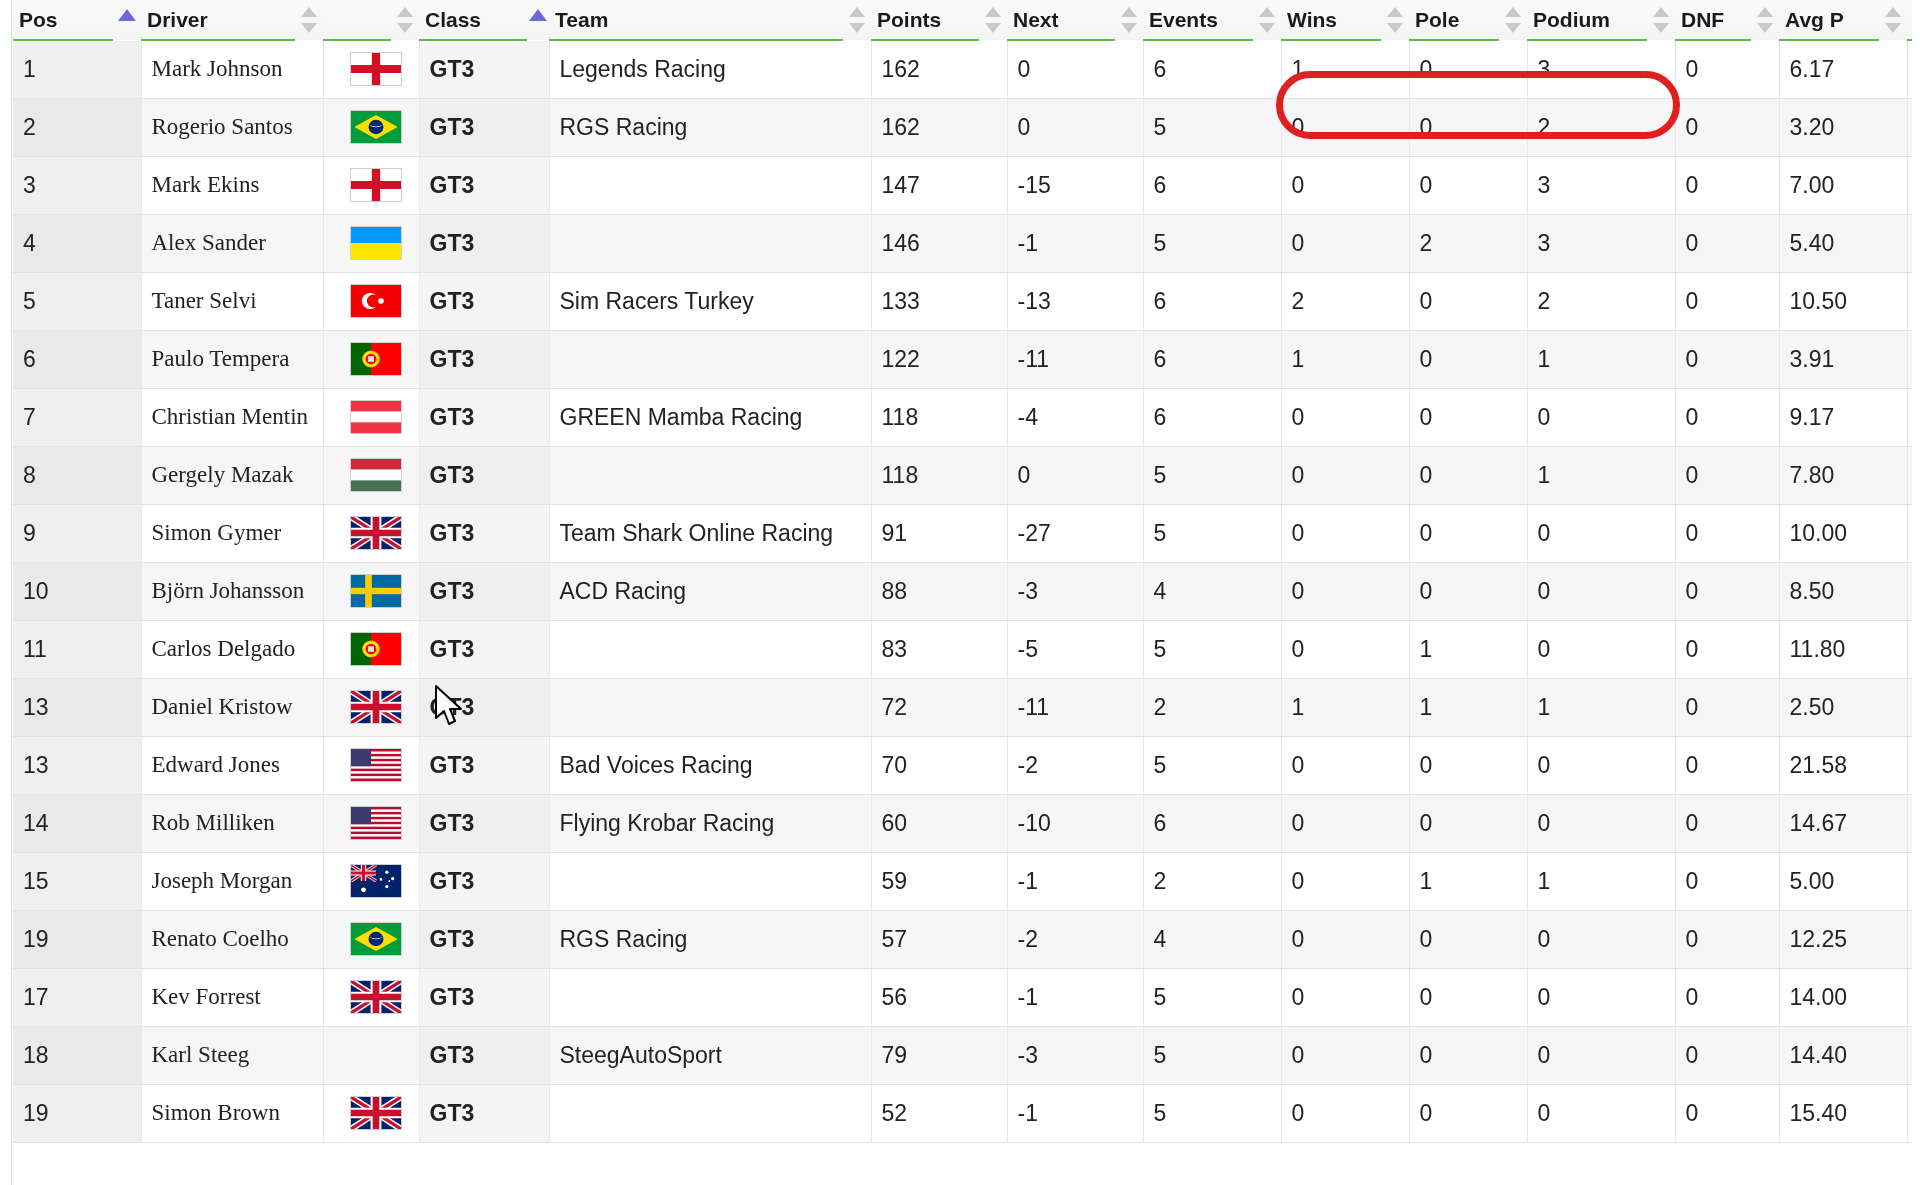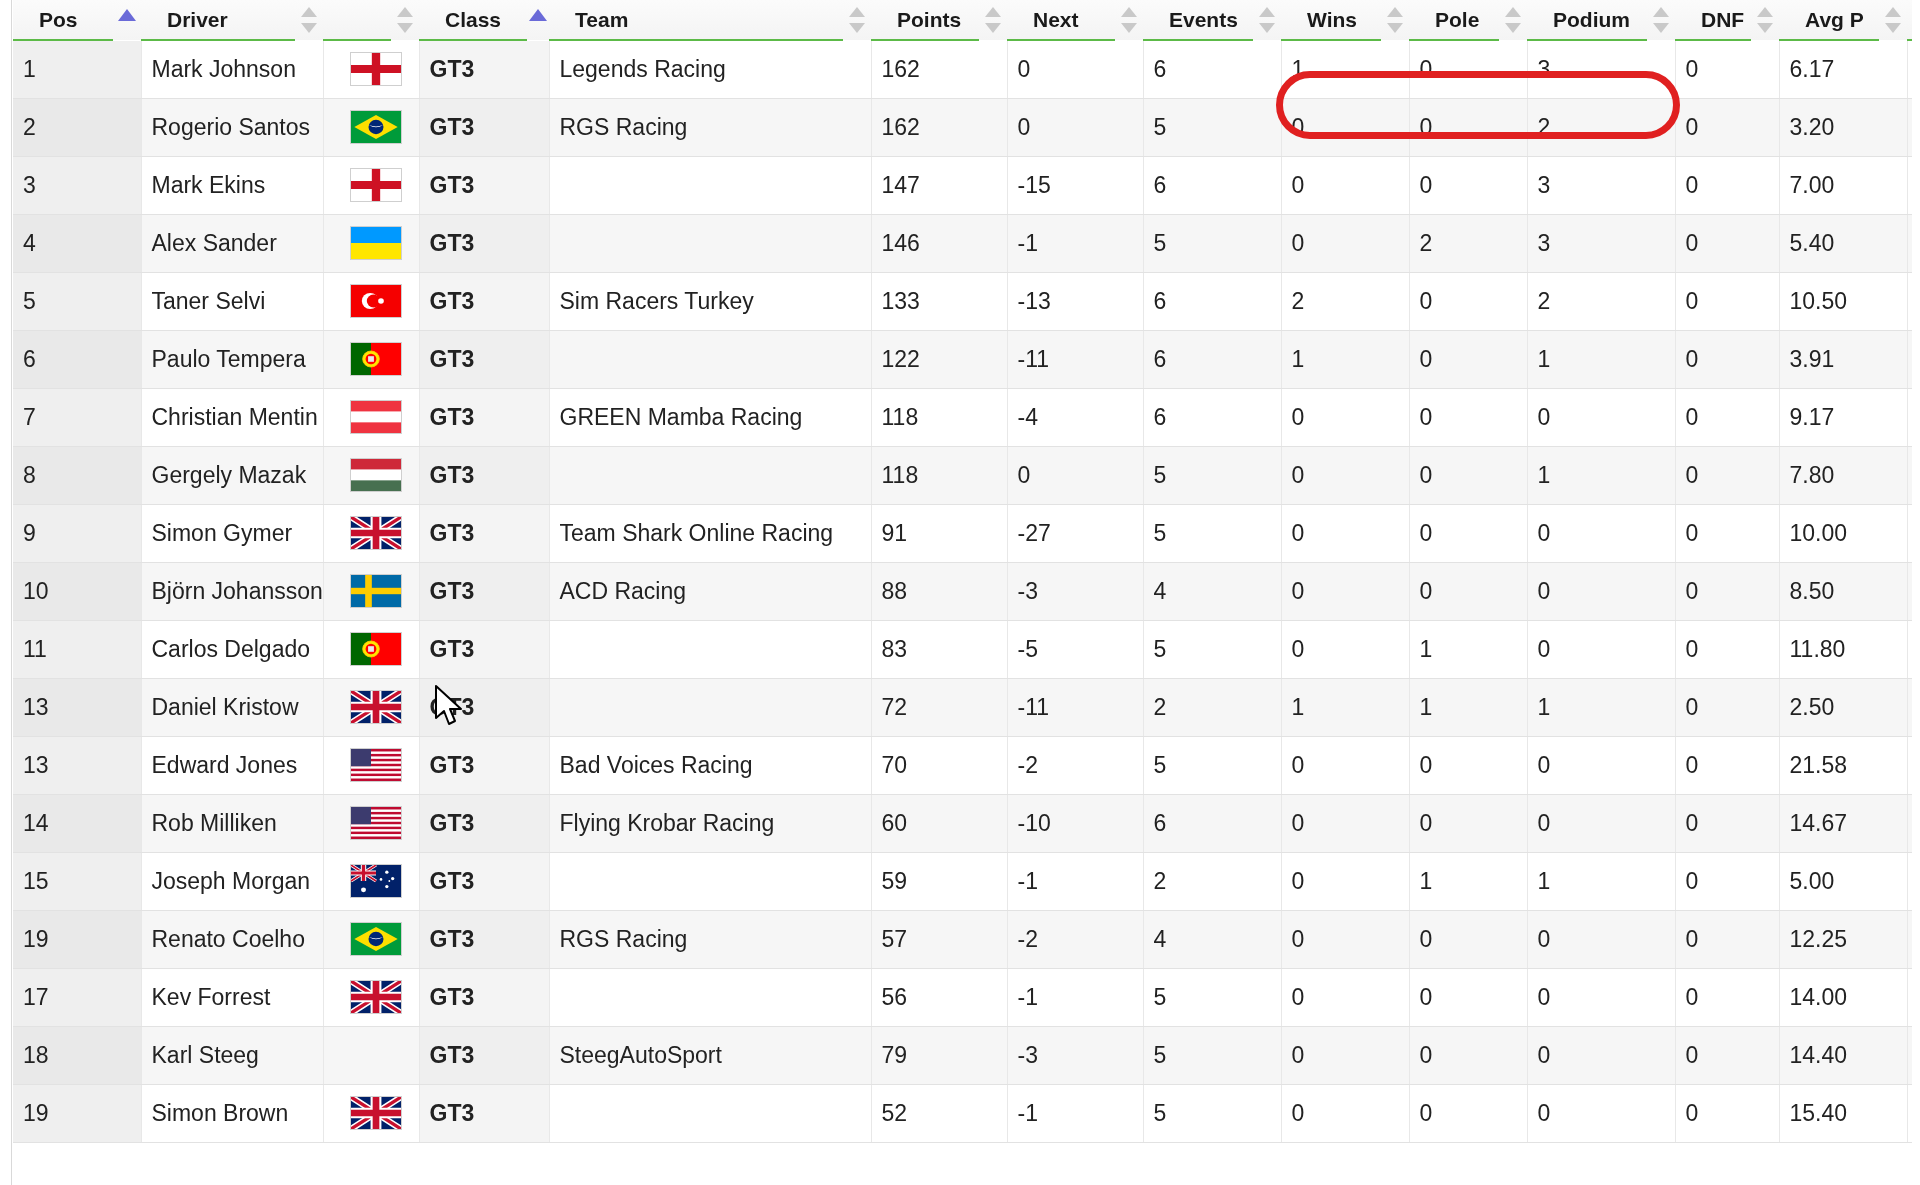--- a/index.html
+++ b/index.html
@@ -52,21 +52,21 @@
   table.standings {
     width: 1907px;
     border-collapse: collapse;
     table-layout: fixed;
     background: #ffffff;
   }
   table.standings thead th {
     background: linear-gradient(to bottom, #fbfbfb 0%, #f4f4f4 100%);
     border-bottom: 2px solid #5cba47;
     height: 40px;
-    padding: 0 0 0 26px;
+    padding: 0 0 0 6px;
     font-size: 21px;
     font-weight: bold;
     color: #1a1a1a;
     text-align: left;
     vertical-align: middle;
     white-space: nowrap;
     position: relative;
   }
   table.standings thead th.sortcell {
     padding: 0;
@@ -85,21 +85,21 @@
     border-right: 1px solid #e8e8e8;
     vertical-align: middle;
     white-space: nowrap;
     overflow: hidden;
   }
   tbody tr.odd td { background: #ffffff; }
   tbody tr.even td { background: #f6f6f6; }
 
   td.c-pos { background: #efefef !important; color: #333; padding-left: 22px; }
   tbody tr.even td.c-pos { background: #e9e9e9 !important; }
-  td.c-driver { color: #b31414; padding-left: 20px; }
+  td.c-driver { color: #b31414; padding-left: 20px; font-family: Liberation Serif, serif; }
   td.c-flag { padding: 0; text-align: center; }
   td.c-class { background-color: inherit; font-weight: bold; }
   tbody tr.odd td.c-class { background: #f4f4f4 !important; }
   tbody tr.even td.c-class { background: #efefef !important; }
 
   .flagbox {
     width: 52px; height: 34px;
     display: inline-block;
     border: 1px solid #cfcfcf;
     vertical-align: middle;

